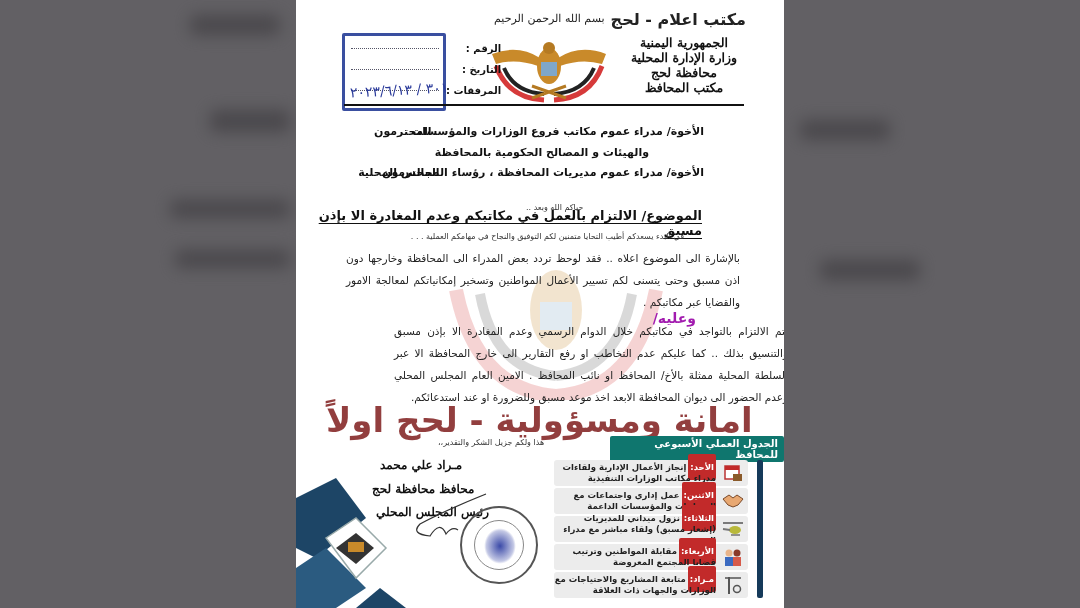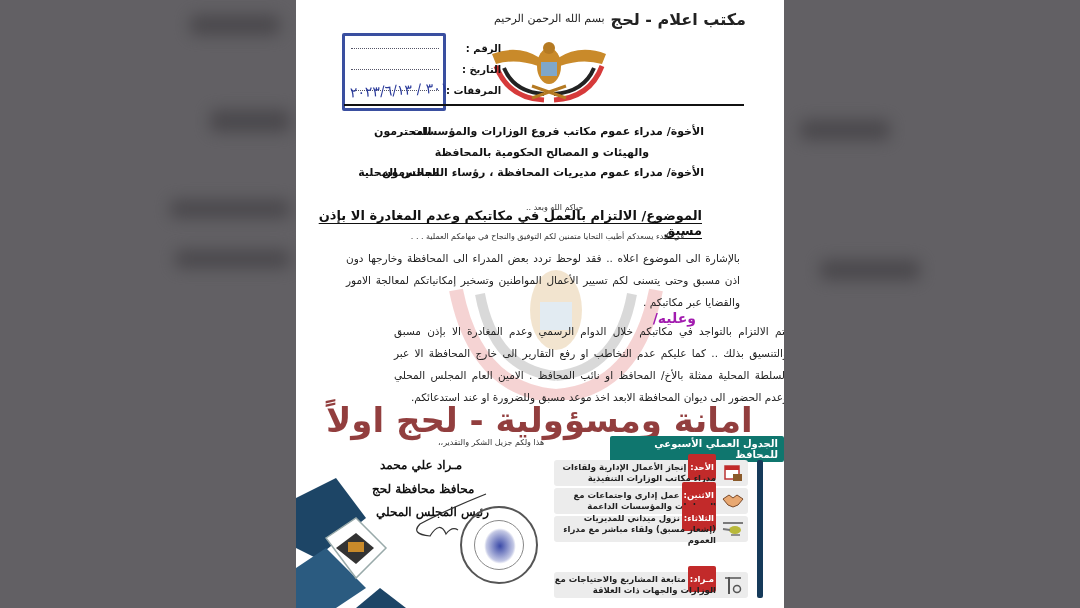--- a/index.html
+++ b/index.html
@@ -80,20 +80,26 @@
     <path d="M114 30 Q102 62 66 64" stroke="#d63a3a" stroke-width="5" fill="none"></path>
     <path d="M106 32 Q96 56 66 58" stroke="#222" stroke-width="4" fill="none"></path>
     <path d="M4 18 Q30 8 52 22 L50 30 Q28 22 8 28 Z" fill="#c98a2a"></path>
     <path d="M118 18 Q92 8 70 22 L72 30 Q94 22 114 28 Z" fill="#c98a2a"></path>
     <ellipse cx="61" cy="30" rx="12" ry="18" fill="#c98a2a"></ellipse>
     <circle cx="61" cy="12" r="6" fill="#b57a22"></circle>
     <rect x="53" y="26" width="16" height="14" fill="#7fa7c9"></rect>
     <path d="M44 62 L78 50 M44 50 L78 62" stroke="#b57a22" stroke-width="3"></path>
   </svg>
 
+  <div class="gov-block">
+    <div>الجمهورية اليمنية</div>
+    <div>وزارة الإدارة المحلية</div>
+    <div>محافظة لحج</div>
+    <div>مكتب المحافظ</div>
+  </div>
 
   <div class="ref-box">
     <div class="dots" style="top:12px;"></div>
     <div class="dots" style="top:33px;"></div>
     <div class="dots" style="top:54px;"></div>
   </div>
   <div class="ref-labels">
     <div>الرقم :</div>
     <div>التاريخ :</div>
     <div>المرفقات :</div>
@@ -157,20 +163,31 @@
       <svg width="24" height="16" viewBox="0 0 24 16">
           <line x1="2" y1="2" x2="22" y2="2" stroke="#555" stroke-width="1.5"></line>
           <ellipse cx="14" cy="9" rx="6" ry="4" fill="#b8b83a"></ellipse>
           <line x1="2" y1="8" x2="9" y2="9" stroke="#777" stroke-width="2"></line>
           <line x1="10" y1="14" x2="19" y2="14" stroke="#555" stroke-width="1.2"></line>
         </svg>
     </span>
     <span class="txt"><span class="day">الثلاثاء:</span><span>نزول ميداني للمديريات (إشعار مسبق) ولقاء مباشر مع مدراء العموم</span></span>
   </div>
 
+  <div class="sched-item" style="top:544px;">
+    <span class="ico">
+      <svg width="20" height="20" viewBox="0 0 20 20">
+          <circle cx="6" cy="6" r="3.5" fill="#e8b48a"></circle>
+          <rect x="2" y="10" width="8" height="9" fill="#3a6ac0"></rect>
+          <circle cx="14" cy="6" r="3.5" fill="#8a3a2a"></circle>
+          <rect x="10" y="10" width="8" height="9" fill="#d65a4a"></rect>
+        </svg>
+    </span>
+    <span class="txt"><span class="day">الأربعاء:</span><span>مقابلة المواطنين وترتيب قضايا المجتمع المعروضة</span></span>
+  </div>
 
   <div class="sched-item" style="top:572px;">
     <span class="ico">
       <svg width="20" height="20" viewBox="0 0 20 20">
           <line x1="6" y1="2" x2="6" y2="19" stroke="#555" stroke-width="2"></line>
           <line x1="2" y1="3" x2="18" y2="3" stroke="#555" stroke-width="1.5"></line>
           <circle cx="14" cy="14" r="3.5" fill="none" stroke="#555" stroke-width="1.5"></circle>
         </svg>
     </span>
     <span class="txt"><span class="day">مـراد:</span><span>متابعة المشاريع والاحتياجات مع الوزارات والجهات ذات العلاقة</span></span>

